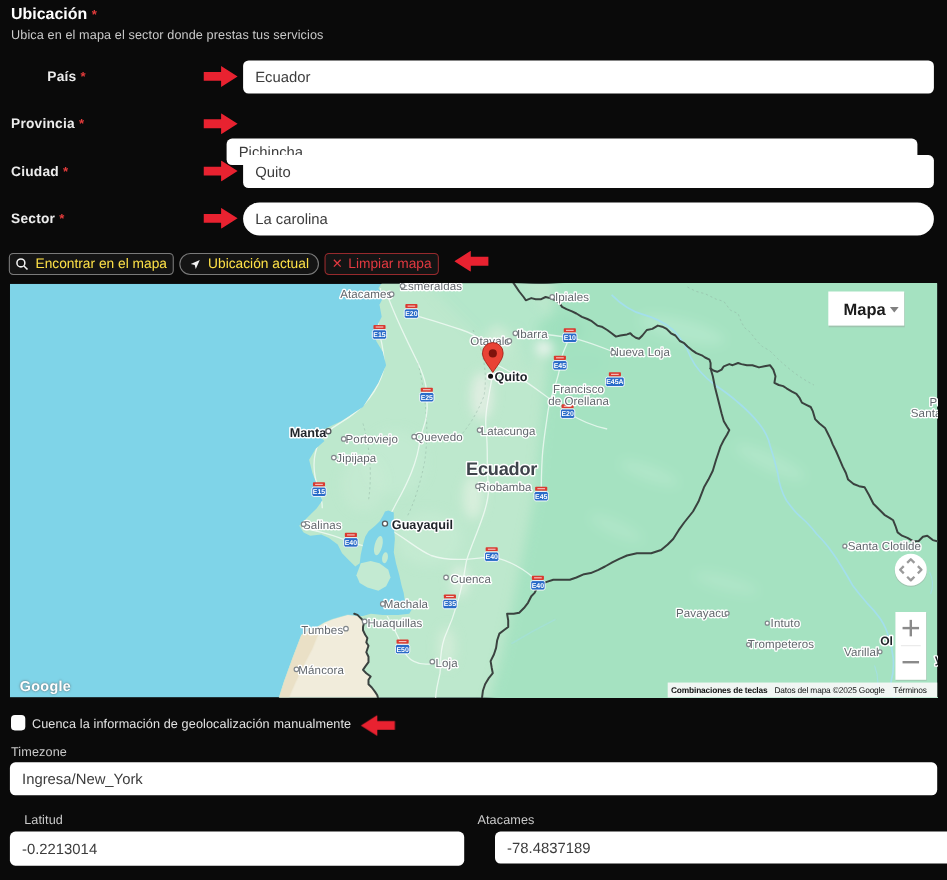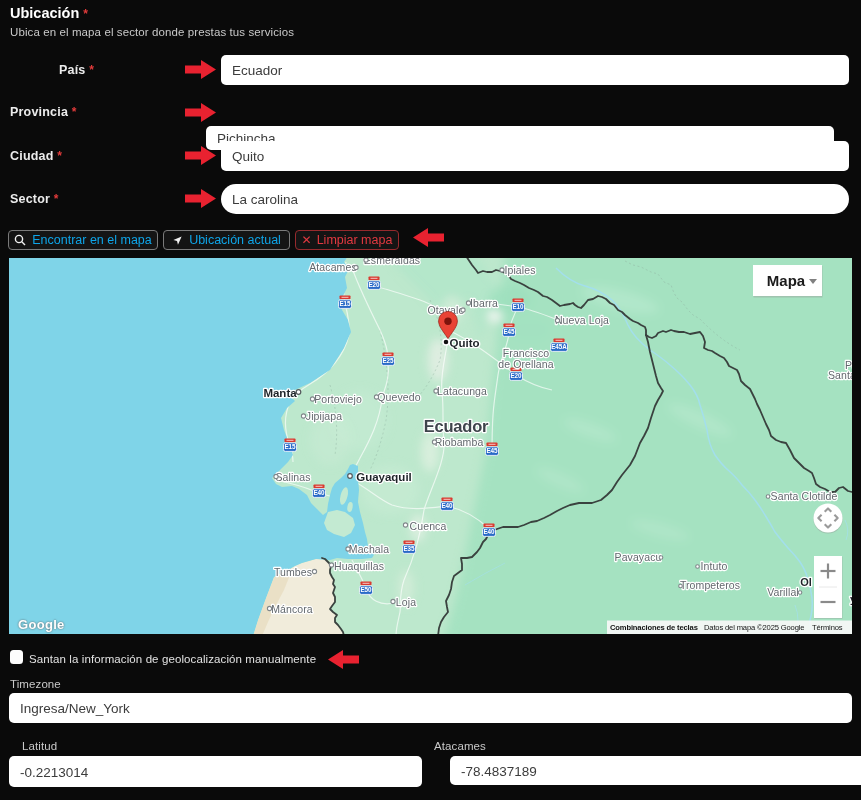--- a/index.html
+++ b/index.html
@@ -2,30 +2,30 @@
 <html><head>
 <meta charset="utf-8">
 <style>
   html,body{margin:0;padding:0;background:#0a0a0a;}
   body{width:861px;height:800px;position:relative;font-family:"Liberation Sans",sans-serif;overflow:hidden;}
   .abs{position:absolute;}
   .lbl{color:#ececec;font-weight:bold;font-size:12.5px;letter-spacing:.2px;}
   .ast{color:#e23b3b;font-size:12px;font-weight:bold;}
   .inp{position:absolute;background:#fff;border-radius:5px;color:#3c3c3c;font-size:13.5px;}
   .inp span{position:absolute;left:11px;top:50%;transform:translateY(-50%);}
-  .btn{position:absolute;top:230px;height:20px;background:#141414;border:1px solid #7a7a7a;border-radius:4px;color:#0ea5e9;font-size:12.5px;display:flex;align-items:center;justify-content:center;box-sizing:border-box;}
+  .btn{position:absolute;top:230px;height:20px;background:#141414;border:1px solid #7a7a7a;border-radius:4px;color:#fde047;font-size:12.5px;display:flex;align-items:center;justify-content:center;box-sizing:border-box;}
   .sub{color:#c9c9c9;font-size:11.5px;letter-spacing:.1px;}
 </style>
 </head>
 <body>
 
   <div class="abs" style="left:10px;top:5px;font-size:14.5px;font-weight:bold;color:#fff;">Ubicación <span class="ast">*</span></div>
   <div class="abs sub" style="left:10px;top:26px;">Ubica en el mapa el sector donde prestas tus servicios</div>
 
-  <div class="abs lbl" style="left:18px;top:63px;padding-left:41px;">País <span class="ast">*</span></div>
+  <div class="abs lbl" style="left:2px;top:63px;padding-left:41px;">País <span class="ast">*</span></div>
   <div class="abs lbl" style="left:10px;top:105px;">Provincia <span class="ast">*</span></div>
   <div class="abs lbl" style="left:10px;top:149px;">Ciudad <span class="ast">*</span></div>
   <div class="abs lbl" style="left:10px;top:192px;">Sector <span class="ast">*</span></div>
 
   <svg class="abs" style="left:185px;top:60px;" width="32" height="19">
     <polygon points="0,5.5 16,5.5 16,0 31,9.5 16,19 16,13.5 0,13.5" fill="#e82230"></polygon>
   </svg>
   <svg class="abs" style="left:185px;top:103px;" width="32" height="19">
     <polygon points="0,5.5 16,5.5 16,0 31,9.5 16,19 16,13.5 0,13.5" fill="#e82230"></polygon>
   </svg>
@@ -49,21 +49,21 @@
     <span>La carolina</span>
   </div>
 
   <div class="btn" style="left:8px;width:150px;">
     <svg width="12" height="12" viewBox="0 0 12 12" style="margin-right:6px;">
       <circle cx="5" cy="5" r="3.6" fill="none" stroke="#f2f2f2" stroke-width="1.4"></circle>
       <line x1="7.8" y1="7.8" x2="11" y2="11" stroke="#f2f2f2" stroke-width="1.4"></line>
     </svg>
     Encontrar en el mapa
   </div>
-  <div class="btn" style="left:163px;width:127px;">
+  <div class="btn" style="left:163px;width:127px;border-radius:10px;">
     <svg width="11" height="11" viewBox="0 0 24 24" style="margin-right:6px;">
       <path d="M21 3 L3 11 L11 13 L13 21 Z" fill="#f2f2f2"></path>
     </svg>
     Ubicación actual
   </div>
   <div class="btn" style="left:295px;width:104px;border-color:#962a2d;color:#e23940;">
     <span style="font-size:12px;margin-right:5px;">✕</span> Limpiar mapa
   </div>
   <svg class="abs" style="left:413px;top:228px;" width="32" height="19">
     <polygon points="31,5.5 15,5.5 15,0 0,9.5 15,19 15,13.5 31,13.5" fill="#e82230"></polygon>
@@ -336,21 +336,21 @@
       <rect x="607" y="620.5" width="245" height="13.5" fill="#f7f7f7" opacity="0.92"></rect>
       <g font-family="Liberation Sans, sans-serif" font-size="7.6px" fill="#131313" letter-spacing="-0.15">
         <text x="610" y="630" font-weight="bold">Combinaciones de teclas</text>
         <text x="704" y="630">Datos del mapa ©2025 Google</text>
         <text x="812" y="630">Términos</text>
       </g>
     </g>
   </svg>
 
   <div class="abs" style="left:9.5px;top:650px;width:13.5px;height:13.5px;border-radius:3.5px;background:#fdfdfd;"></div>
-  <div class="abs sub" style="left:29px;top:653px;color:#e2e2e2;">Santan la información de geolocalización manualmente</div>
+  <div class="abs sub" style="left:29px;top:653px;color:#e2e2e2;">Cuenca la información de geolocalización manualmente</div>
   <svg class="abs" style="left:328px;top:650px;" width="32" height="19">
     <polygon points="31,5.5 15,5.5 15,0 0,9.5 15,19 15,13.5 31,13.5" fill="#e82230"></polygon>
   </svg>
 
   <div class="abs sub" style="left:10px;top:678px;">Timezone</div>
   <div class="inp" style="left:9px;top:693px;width:843px;height:30px;">
     <span>Ingresa/New_York</span>
   </div>
 
   <div class="abs sub" style="left:10px;top:740px;margin-left:12px;">Latitud</div>

